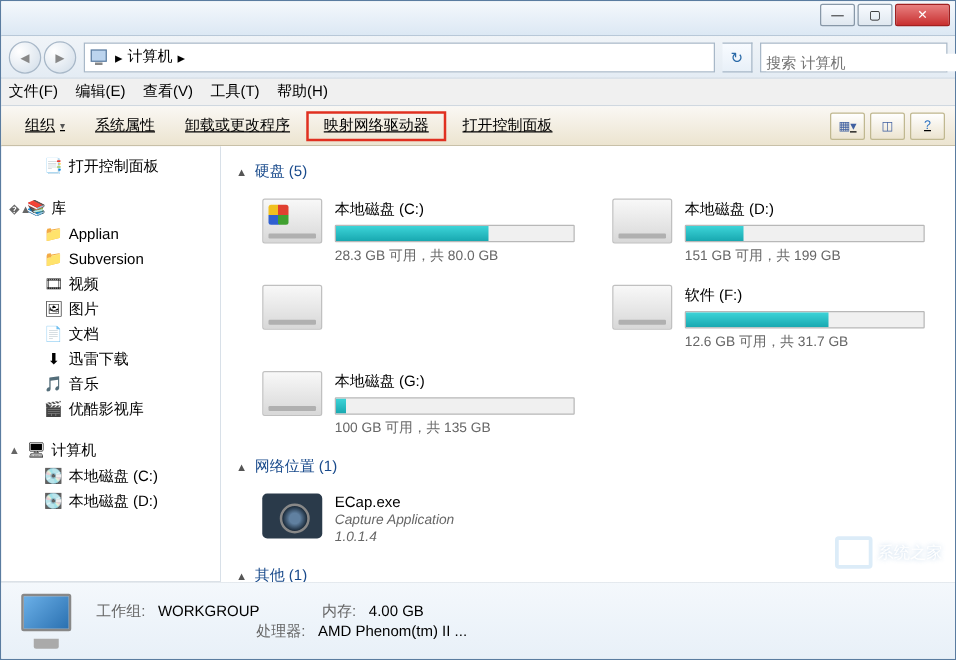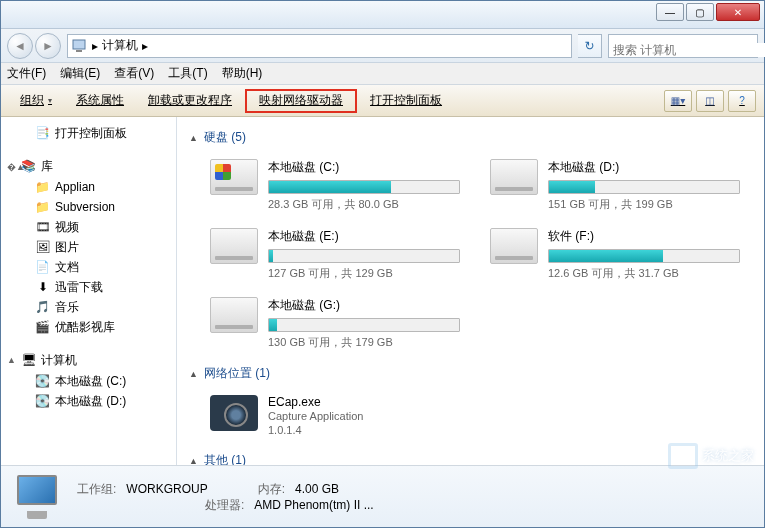--- a/index.html
+++ b/index.html
@@ -53,32 +53,32 @@
 .drive-icon.os::before { content:""; position:absolute; top:4px; left:4px; width:16px; height:16px; background: conic-gradient(#e04030 0 25%, #40a030 0 50%, #3060d0 0 75%, #f0c020 0); border-radius:2px; }
 .drive-info { flex:1; }
 .drive-name { color: #000; margin-bottom: 4px; }
 .bar { width: 100%; height: 14px; border: 1px solid #b8b8b8; background: #f0f0f0; border-radius:1px; overflow:hidden; margin-bottom:3px; }
 .bar-fill { height:100%; background: linear-gradient(to bottom,#3dd4d8,#18a8b0); }
 .drive-stat { color: #666; font-size: 11px; }
 
 .netitem { display:flex; gap:10px; margin-left:24px; padding:4px; width:260px; cursor:pointer; border:1px solid transparent; }
 .cam-icon { width:48px; height:36px; background:#2a3a4a; border-radius:4px; position:relative; }
 .cam-icon::before { content:""; position:absolute; top:8px; left:14px; width:20px; height:20px; border-radius:50%; background: radial-gradient(circle,#6080a0 30%,#1a2a3a 70%); border:2px solid #888; }
-.net-sub { color:#666; font-size:11px; line-height:14px; }
+.net-sub { color:#666; font-size:11px; line-height:14px;font-style:italic; }
 
 
 .details { height: 62px; border-top: 1px solid #d0d8e0; background: linear-gradient(to bottom,#f4f8fc,#e8f0f8); display:flex; align-items:center; padding: 4px 12px; gap: 12px; }
 .pc-icon { width: 52px; height: 44px; position:relative; }
 .pc-icon .mon { position:absolute; top:0; left:4px; width:40px; height:30px; border:2px solid #888; background: linear-gradient(135deg,#6bb0e8,#2a70b0); border-radius:2px; }
 .pc-icon .stand { position:absolute; bottom:0; left:14px; width:20px; height:8px; background:#aaa; border-radius:0 0 2px 2px; }
 .det-text { line-height:16px; }
 .det-row { display:flex; gap:10px; }
 .det-row .lbl { color:#666; }
 
-.watermark { position:absolute; right:10px; bottom:58px; opacity:0.35; color:#fff; text-shadow:0 0 4px #4080c0; font-size:13px; display:flex; align-items:center; gap:4px; pointer-events:none; }
+.watermark { position:absolute; right:10px; bottom:72px; opacity:0.35; color:#fff; text-shadow:0 0 4px #4080c0; font-size:13px; display:flex; align-items:center; gap:4px; pointer-events:none; }
 .watermark .logo { width:30px; height:26px; border:3px solid #9cc8ec; border-radius:3px; position:relative; }
 </style>
 </head>
 <body>
 
 <div class="window">
 
   <div class="titlebar">
     <div class="winbtn">—</div>
     <div class="winbtn">▢</div>
@@ -214,46 +214,39 @@
             <div class="drive-info">
               <div class="drive-name">本地磁盘 (D:)</div>
               <div class="bar">
                 <div class="bar-fill" style="width:24%"></div>
               </div>
               <div class="drive-stat">151 GB 可用，共 199 GB</div>
             </div>
           </div>
           <div class="drive">
             <div class="drive-icon"></div>
-            <div class="drive-info">
-              <div class="drive-name">本地磁盘 (E:)</div>
-              <div class="bar">
-                <div class="bar-fill" style="width:2%"></div>
-              </div>
-              <div class="drive-stat">127 GB 可用，共 129 GB</div>
-            </div>
           </div>
           <div class="drive">
             <div class="drive-icon"></div>
             <div class="drive-info">
               <div class="drive-name">软件 (F:)</div>
               <div class="bar">
                 <div class="bar-fill" style="width:60%"></div>
               </div>
               <div class="drive-stat">12.6 GB 可用，共 31.7 GB</div>
             </div>
           </div>
           <div class="drive">
             <div class="drive-icon"></div>
             <div class="drive-info">
               <div class="drive-name">本地磁盘 (G:)</div>
               <div class="bar">
                 <div class="bar-fill" style="width:4%"></div>
               </div>
-              <div class="drive-stat">130 GB 可用，共 179 GB</div>
+              <div class="drive-stat">100 GB 可用，共 135 GB</div>
             </div>
           </div>
         </div>
 
       <div class="section-head">
         <span class="tri">▲</span>
         <span>网络位置 (1)</span>
       </div>
       <div class="netitem">
         <div class="cam-icon"></div>

